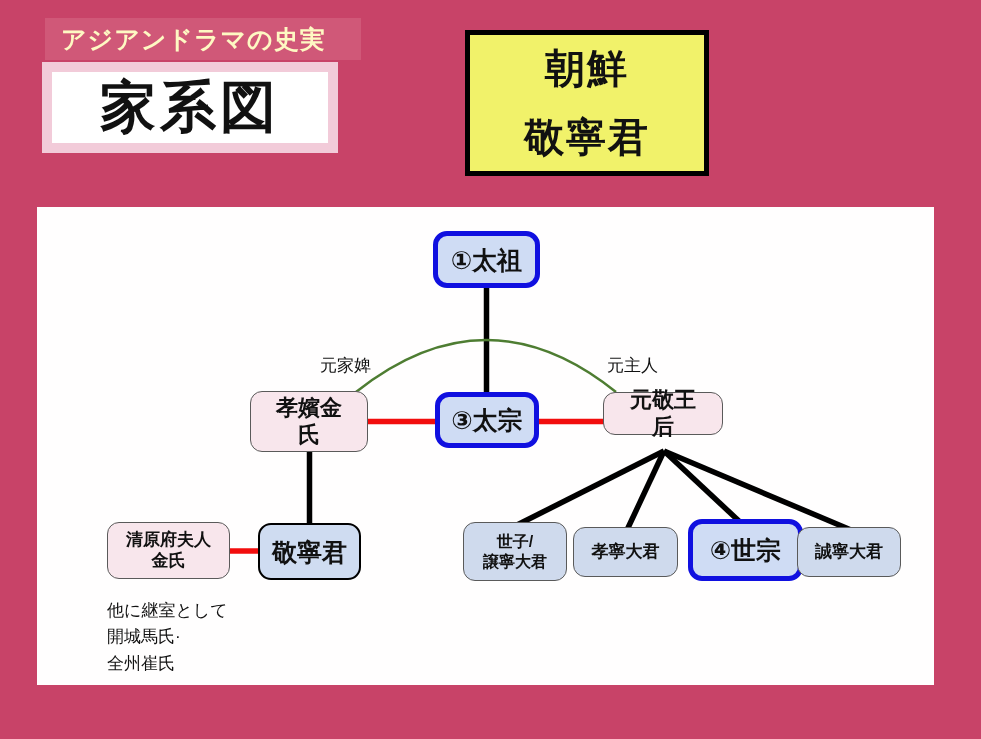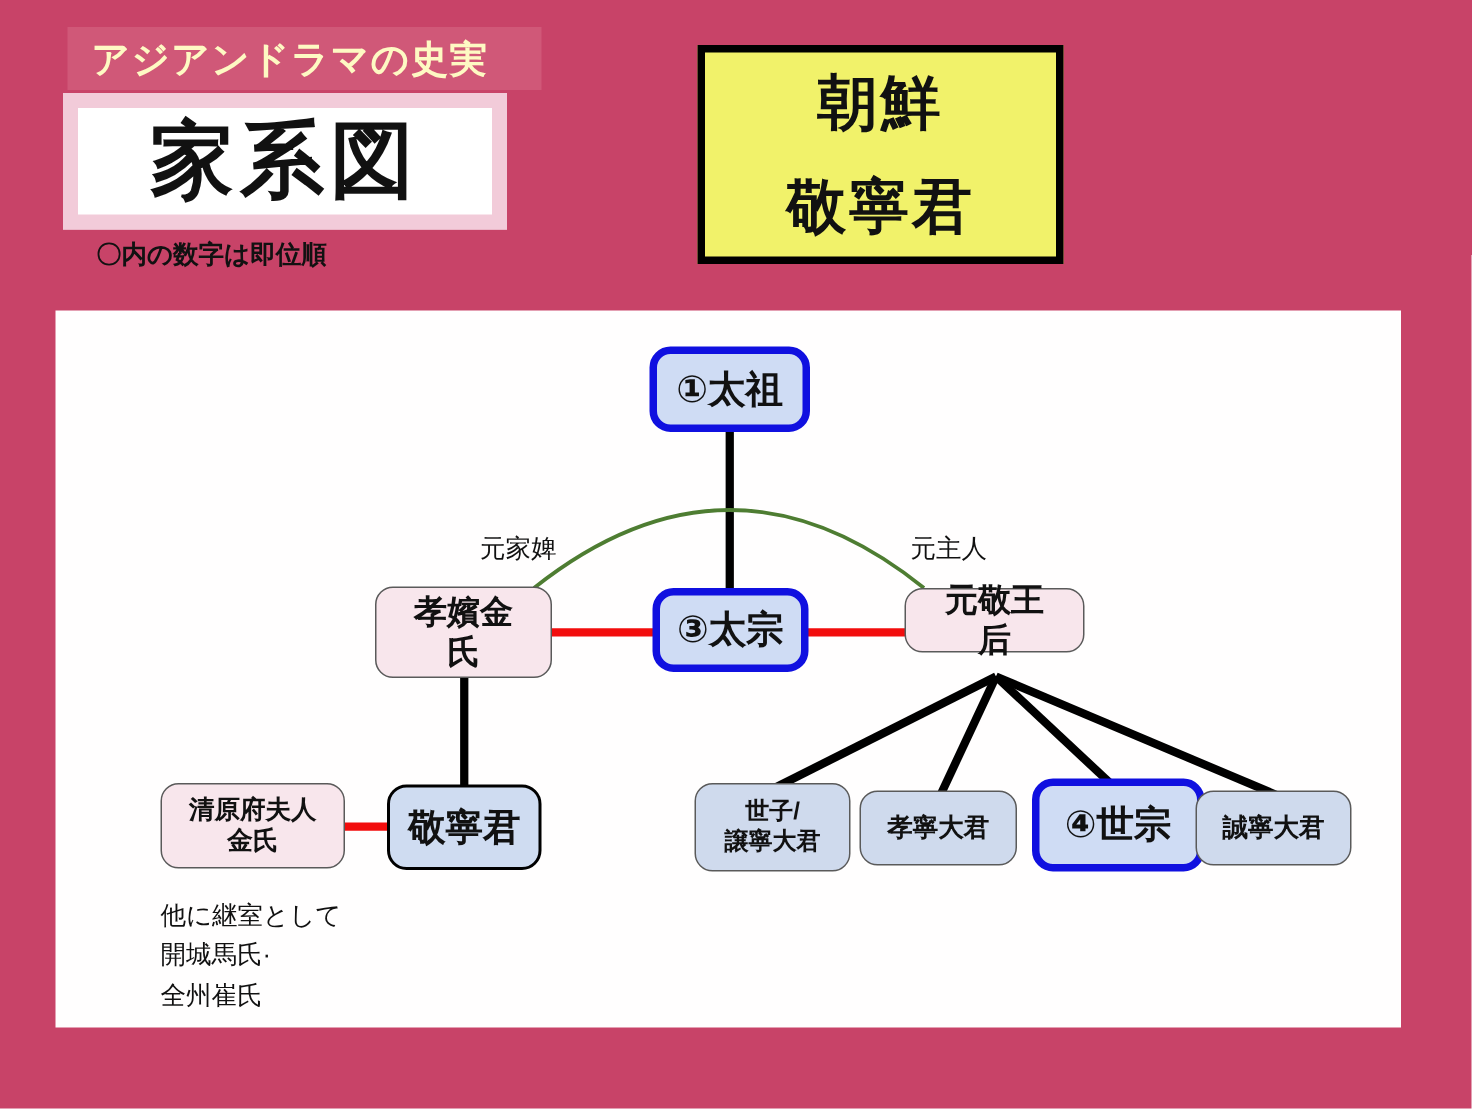--- a/index.html
+++ b/index.html
@@ -66,21 +66,20 @@
 <body>
 
 <div class="stage">
 
   <div class="subtitle-band">
     <span>アジアンドラマの史実</span>
   </div>
   <div class="title-box">
     <span>家系図</span>
   </div>
-  <div class="title-note">〇内の数字は即位順</div>
 
   <div class="topic-box">
     <span>朝鮮</span>
     <span>敬寧君</span>
   </div>
 
   <div class="panel"></div>
 
   <svg class="edges" viewBox="0 0 981 739">
     <line x1="486.5" y1="288" x2="486.5" y2="394" stroke-width="5.5" stroke="#000000"></line>

